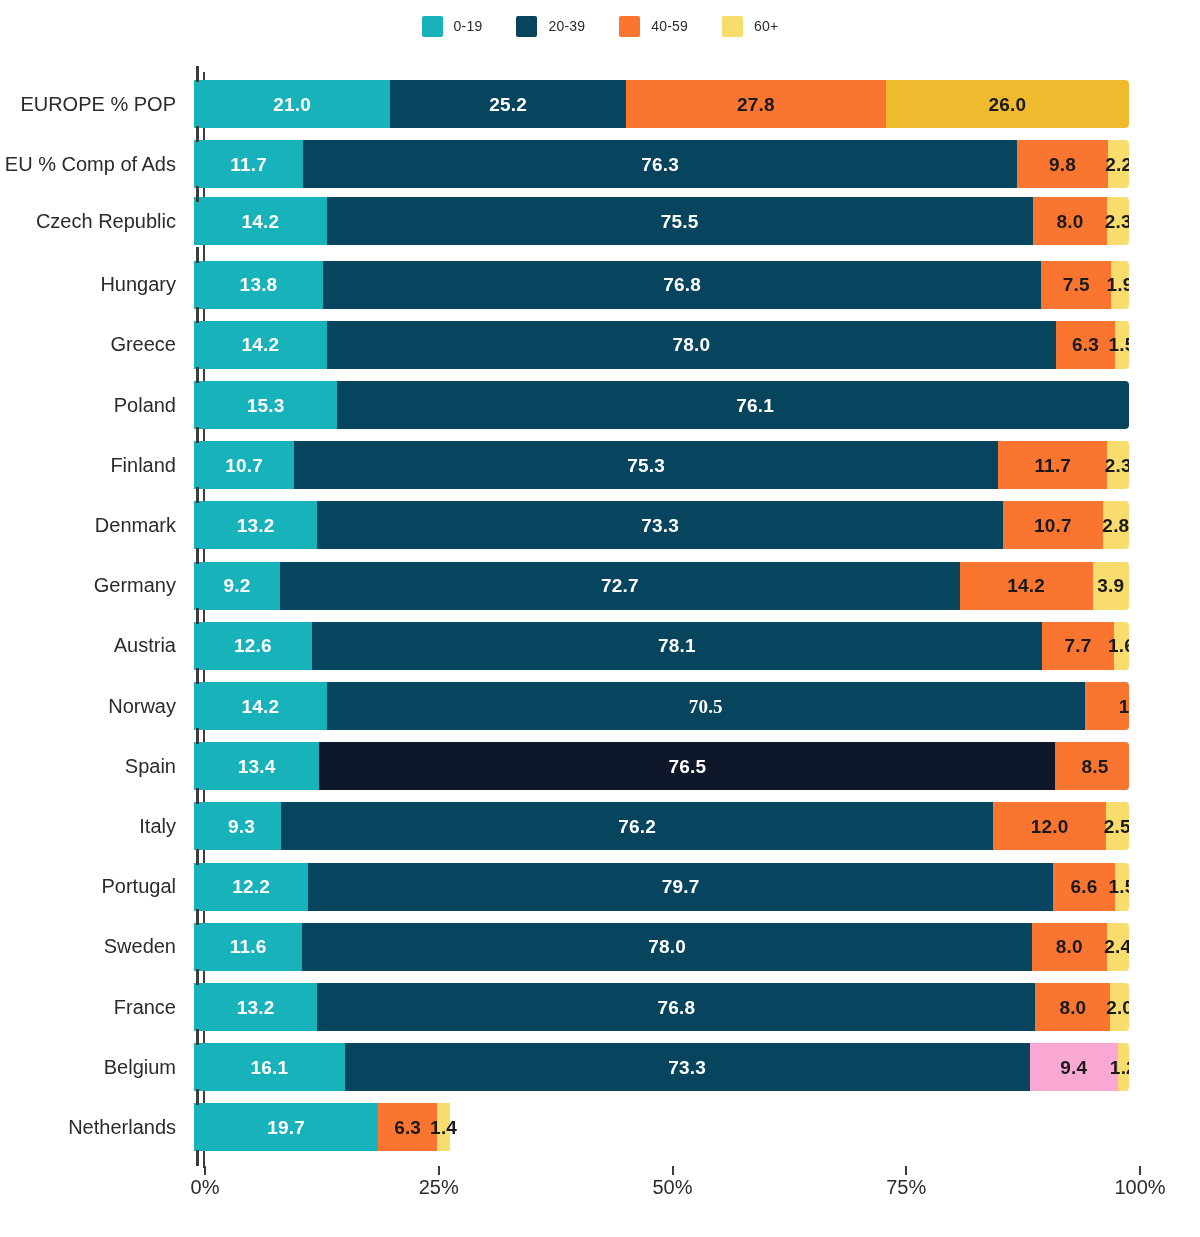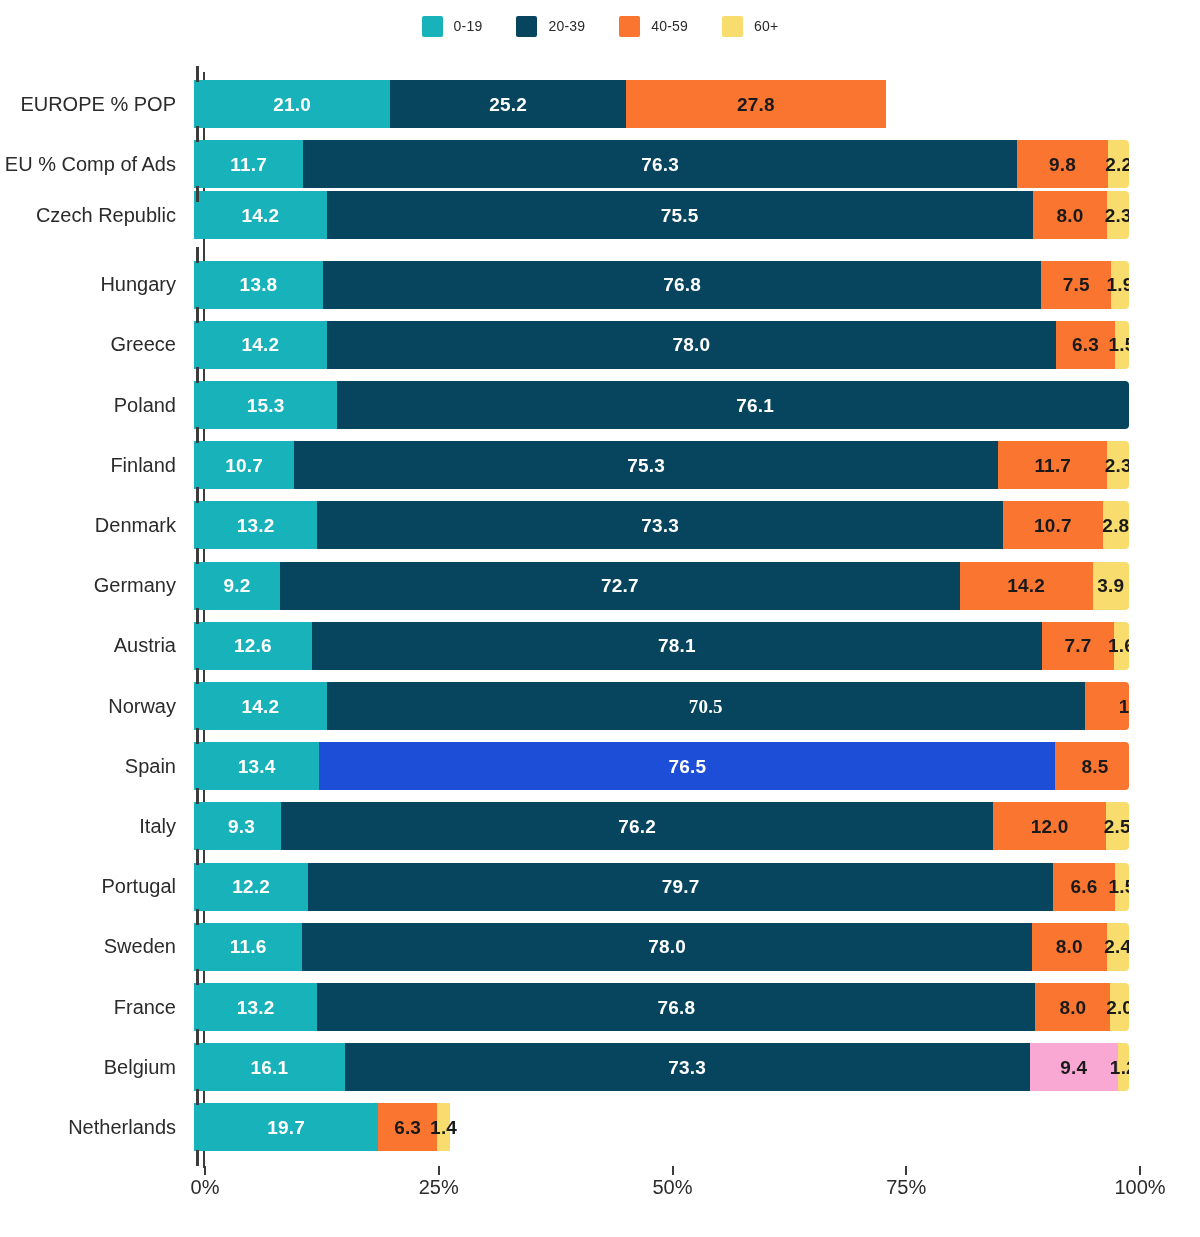--- a/index.html
+++ b/index.html
@@ -180,40 +180,43 @@
           <div class="bar-track">
             <div class="seg light" style="background: rgb(24, 178, 187); width: 196.35px; flex: 0 0 auto;">
               <span class="seg-label">21.0</span>
             </div>
             <div class="seg light" style="background: rgb(7, 69, 94); width: 235.62px; flex: 0 0 auto;">
               <span class="seg-label">25.2</span>
             </div>
             <div class="seg dark" style="background: rgb(250, 117, 48); width: 259.93px; flex: 0 0 auto;">
               <span class="seg-label">27.8</span>
             </div>
+            <div class="seg dark" style="background: rgb(239, 186, 46); width: 243.1px; flex: 0 0 auto;">
+              <span class="seg-label">26.0</span>
+            </div>
           </div>
         </div>
         <div class="row" style="top: 62.2px;">
           <div class="row-label">EU % Comp of Ads</div>
           <div class="bar-track">
             <div class="seg light" style="background: rgb(24, 178, 187); width: 109.395px; flex: 0 0 auto;">
               <span class="seg-label">11.7</span>
             </div>
             <div class="seg light" style="background: rgb(7, 69, 94); width: 713.405px; flex: 0 0 auto;">
               <span class="seg-label">76.3</span>
             </div>
             <div class="seg dark" style="background: rgb(250, 117, 48); width: 91.63px; flex: 0 0 auto;">
               <span class="seg-label">9.8</span>
             </div>
             <div class="seg dark" style="background: rgb(249, 220, 110); width: 20.57px; flex: 0 0 auto;">
               <span class="seg-label">2.2</span>
             </div>
           </div>
         </div>
-        <div class="row" style="top: 113px; align-items: center;">
+        <div class="row" style="top: 119px; align-items: center;">
           <div class="row-label">Czech Republic</div>
           <div class="bar-track">
             <div class="seg light" style="background: rgb(24, 178, 187); width: 132.77px; flex: 0 0 auto;">
               <span class="seg-label">14.2</span>
             </div>
             <div class="seg light" style="background: rgb(7, 69, 94); width: 705.925px; flex: 0 0 auto;">
               <span class="seg-label">75.5</span>
             </div>
             <div class="seg dark" style="background: rgb(250, 117, 48); width: 74.8px; flex: 0 0 auto;">
               <span class="seg-label">8.0</span>
@@ -358,21 +361,21 @@
               <span class="seg-label">4.1</span>
             </div>
           </div>
         </div>
         <div class="row" style="top: 664.2px;">
           <div class="row-label">Spain</div>
           <div class="bar-track">
             <div class="seg light" style="background: rgb(24, 178, 187); width: 125.29px; flex: 0 0 auto;">
               <span class="seg-label">13.4</span>
             </div>
-            <div class="seg light" style="background: #1d4ed8; width: 736px; flex: 0 0 auto;">
+            <div class="seg light" style="background: #0f172a; width: 736px; flex: 0 0 auto;">
               <span class="seg-label">76.5</span>
             </div>
             <div class="seg dark" style="background: rgb(250, 117, 48); width: 79.475px; flex: 0 0 auto;">
               <span class="seg-label">8.5</span>
             </div>
             <div class="seg dark" style="background: rgb(249, 220, 110); width: 14.96px; flex: 0 0 auto;">
               <span class="seg-label">1.6</span>
             </div>
           </div>
         </div>

